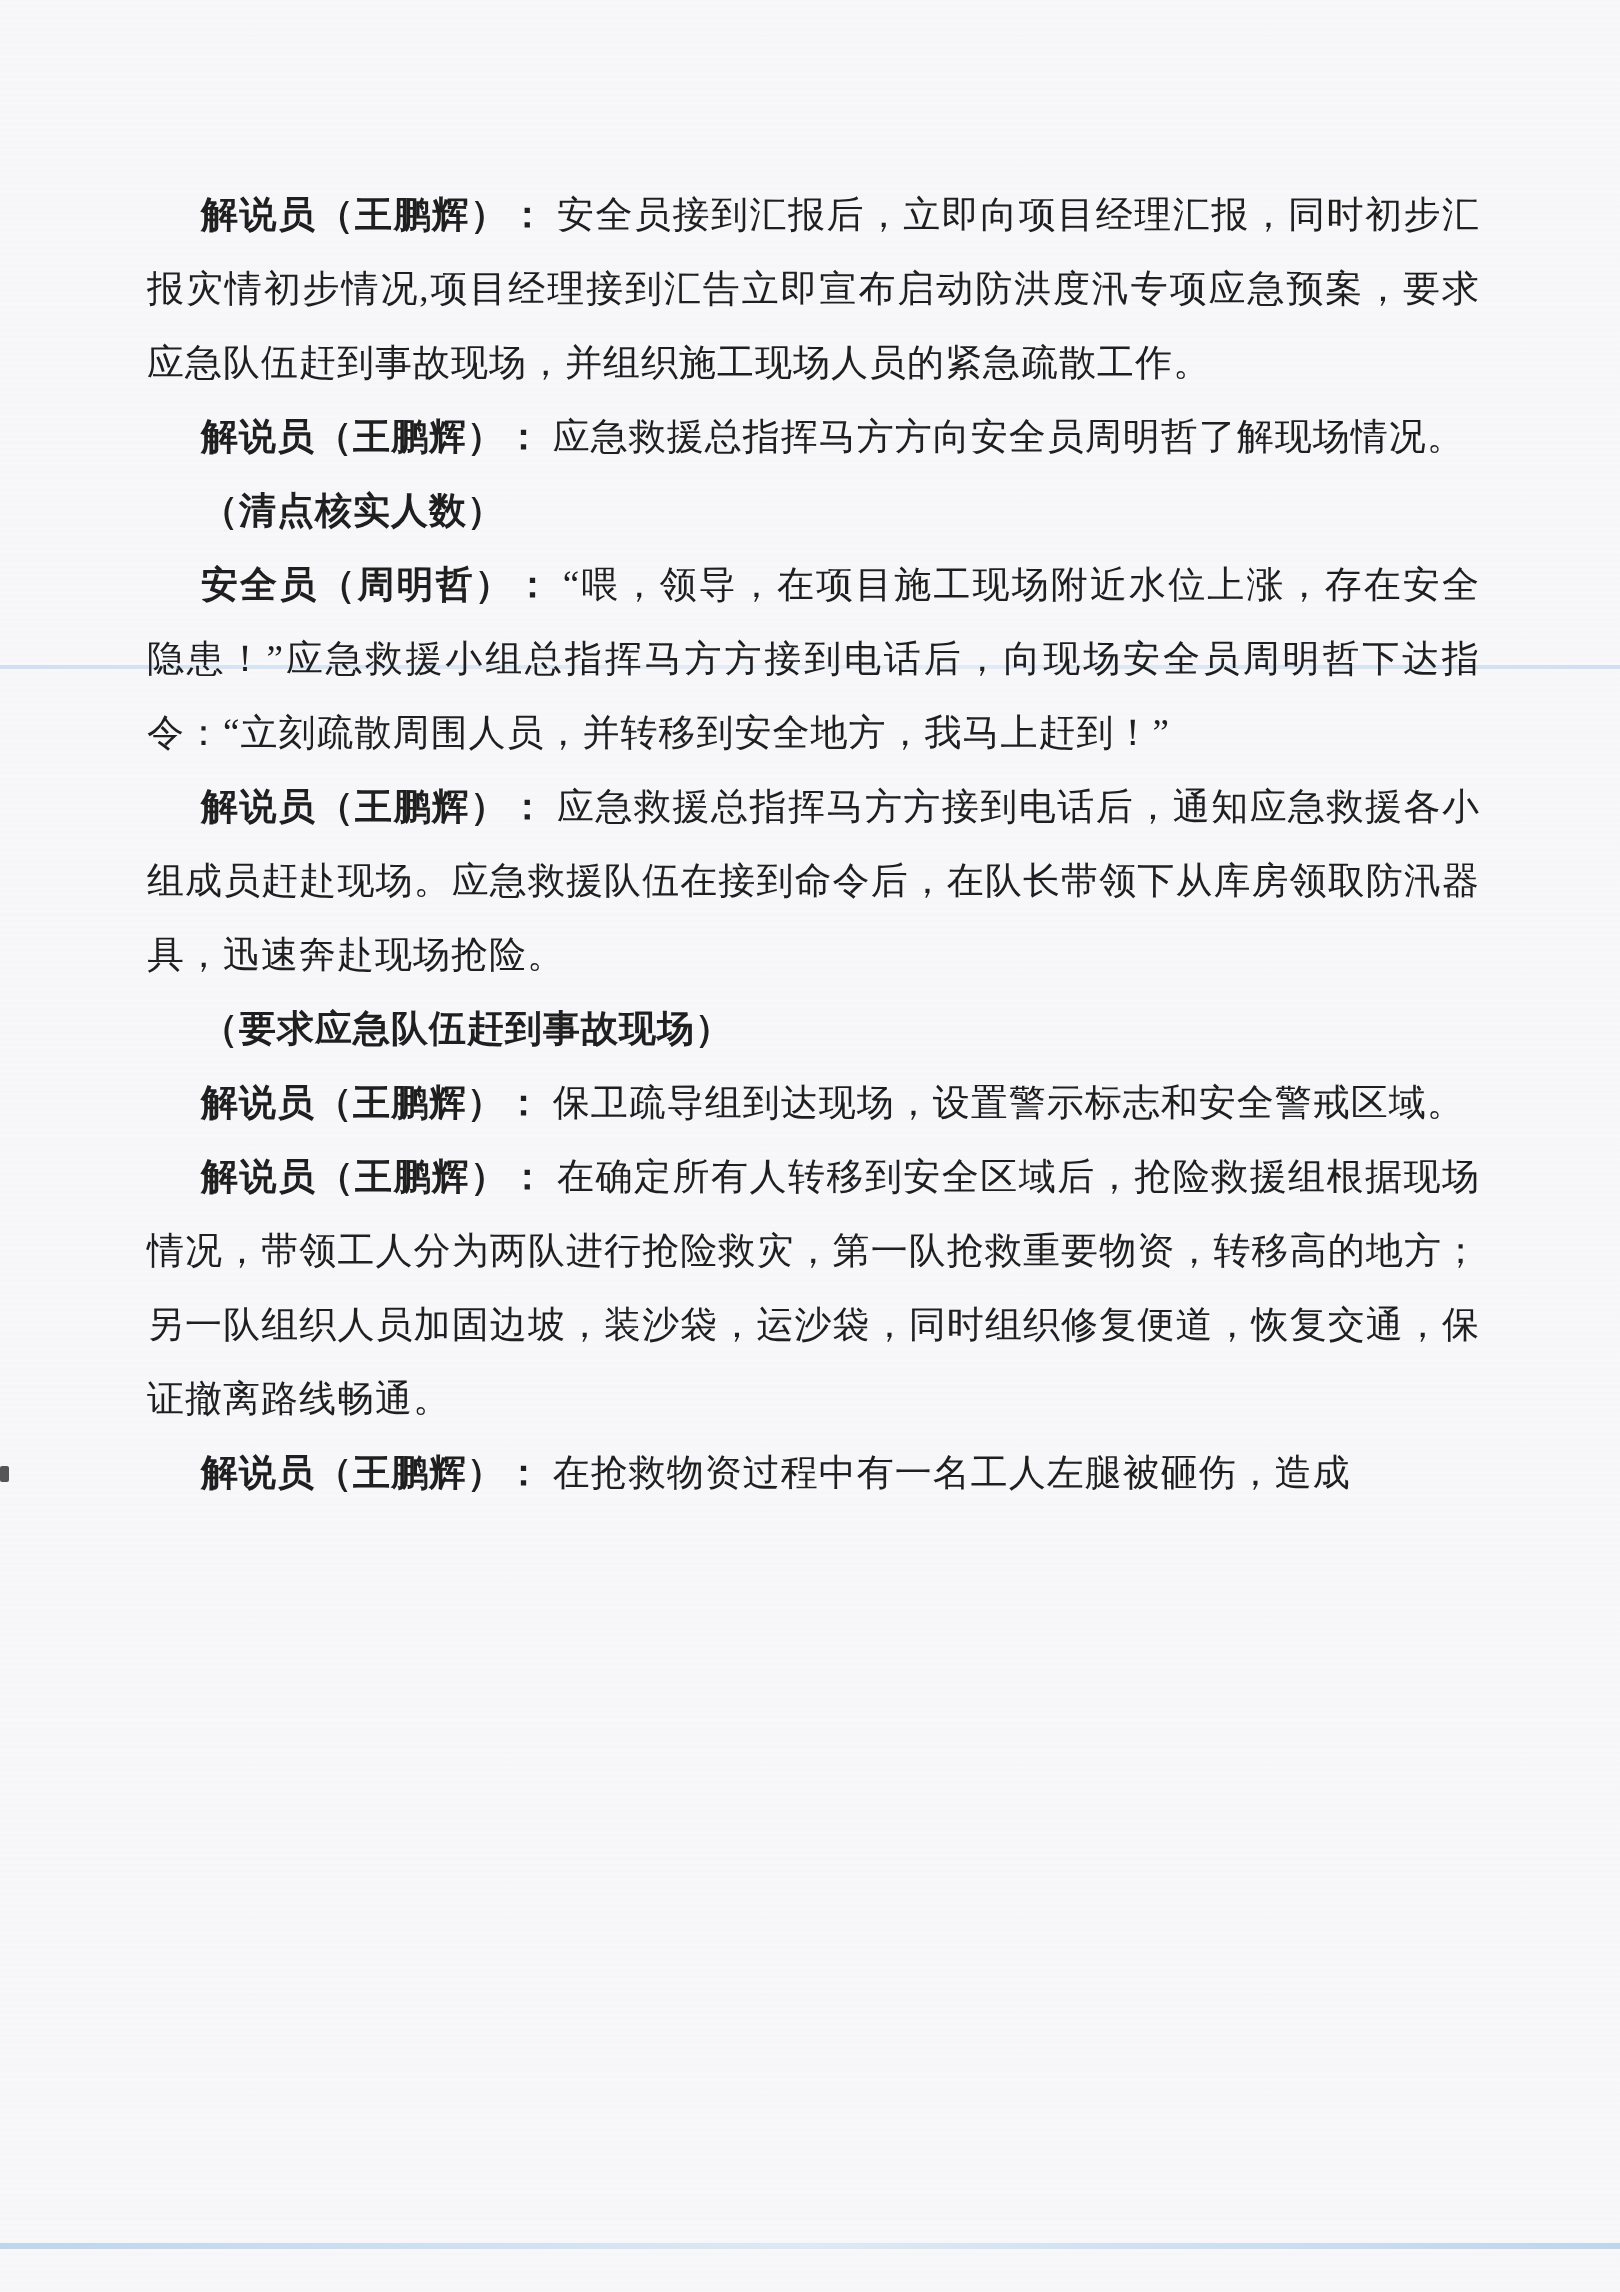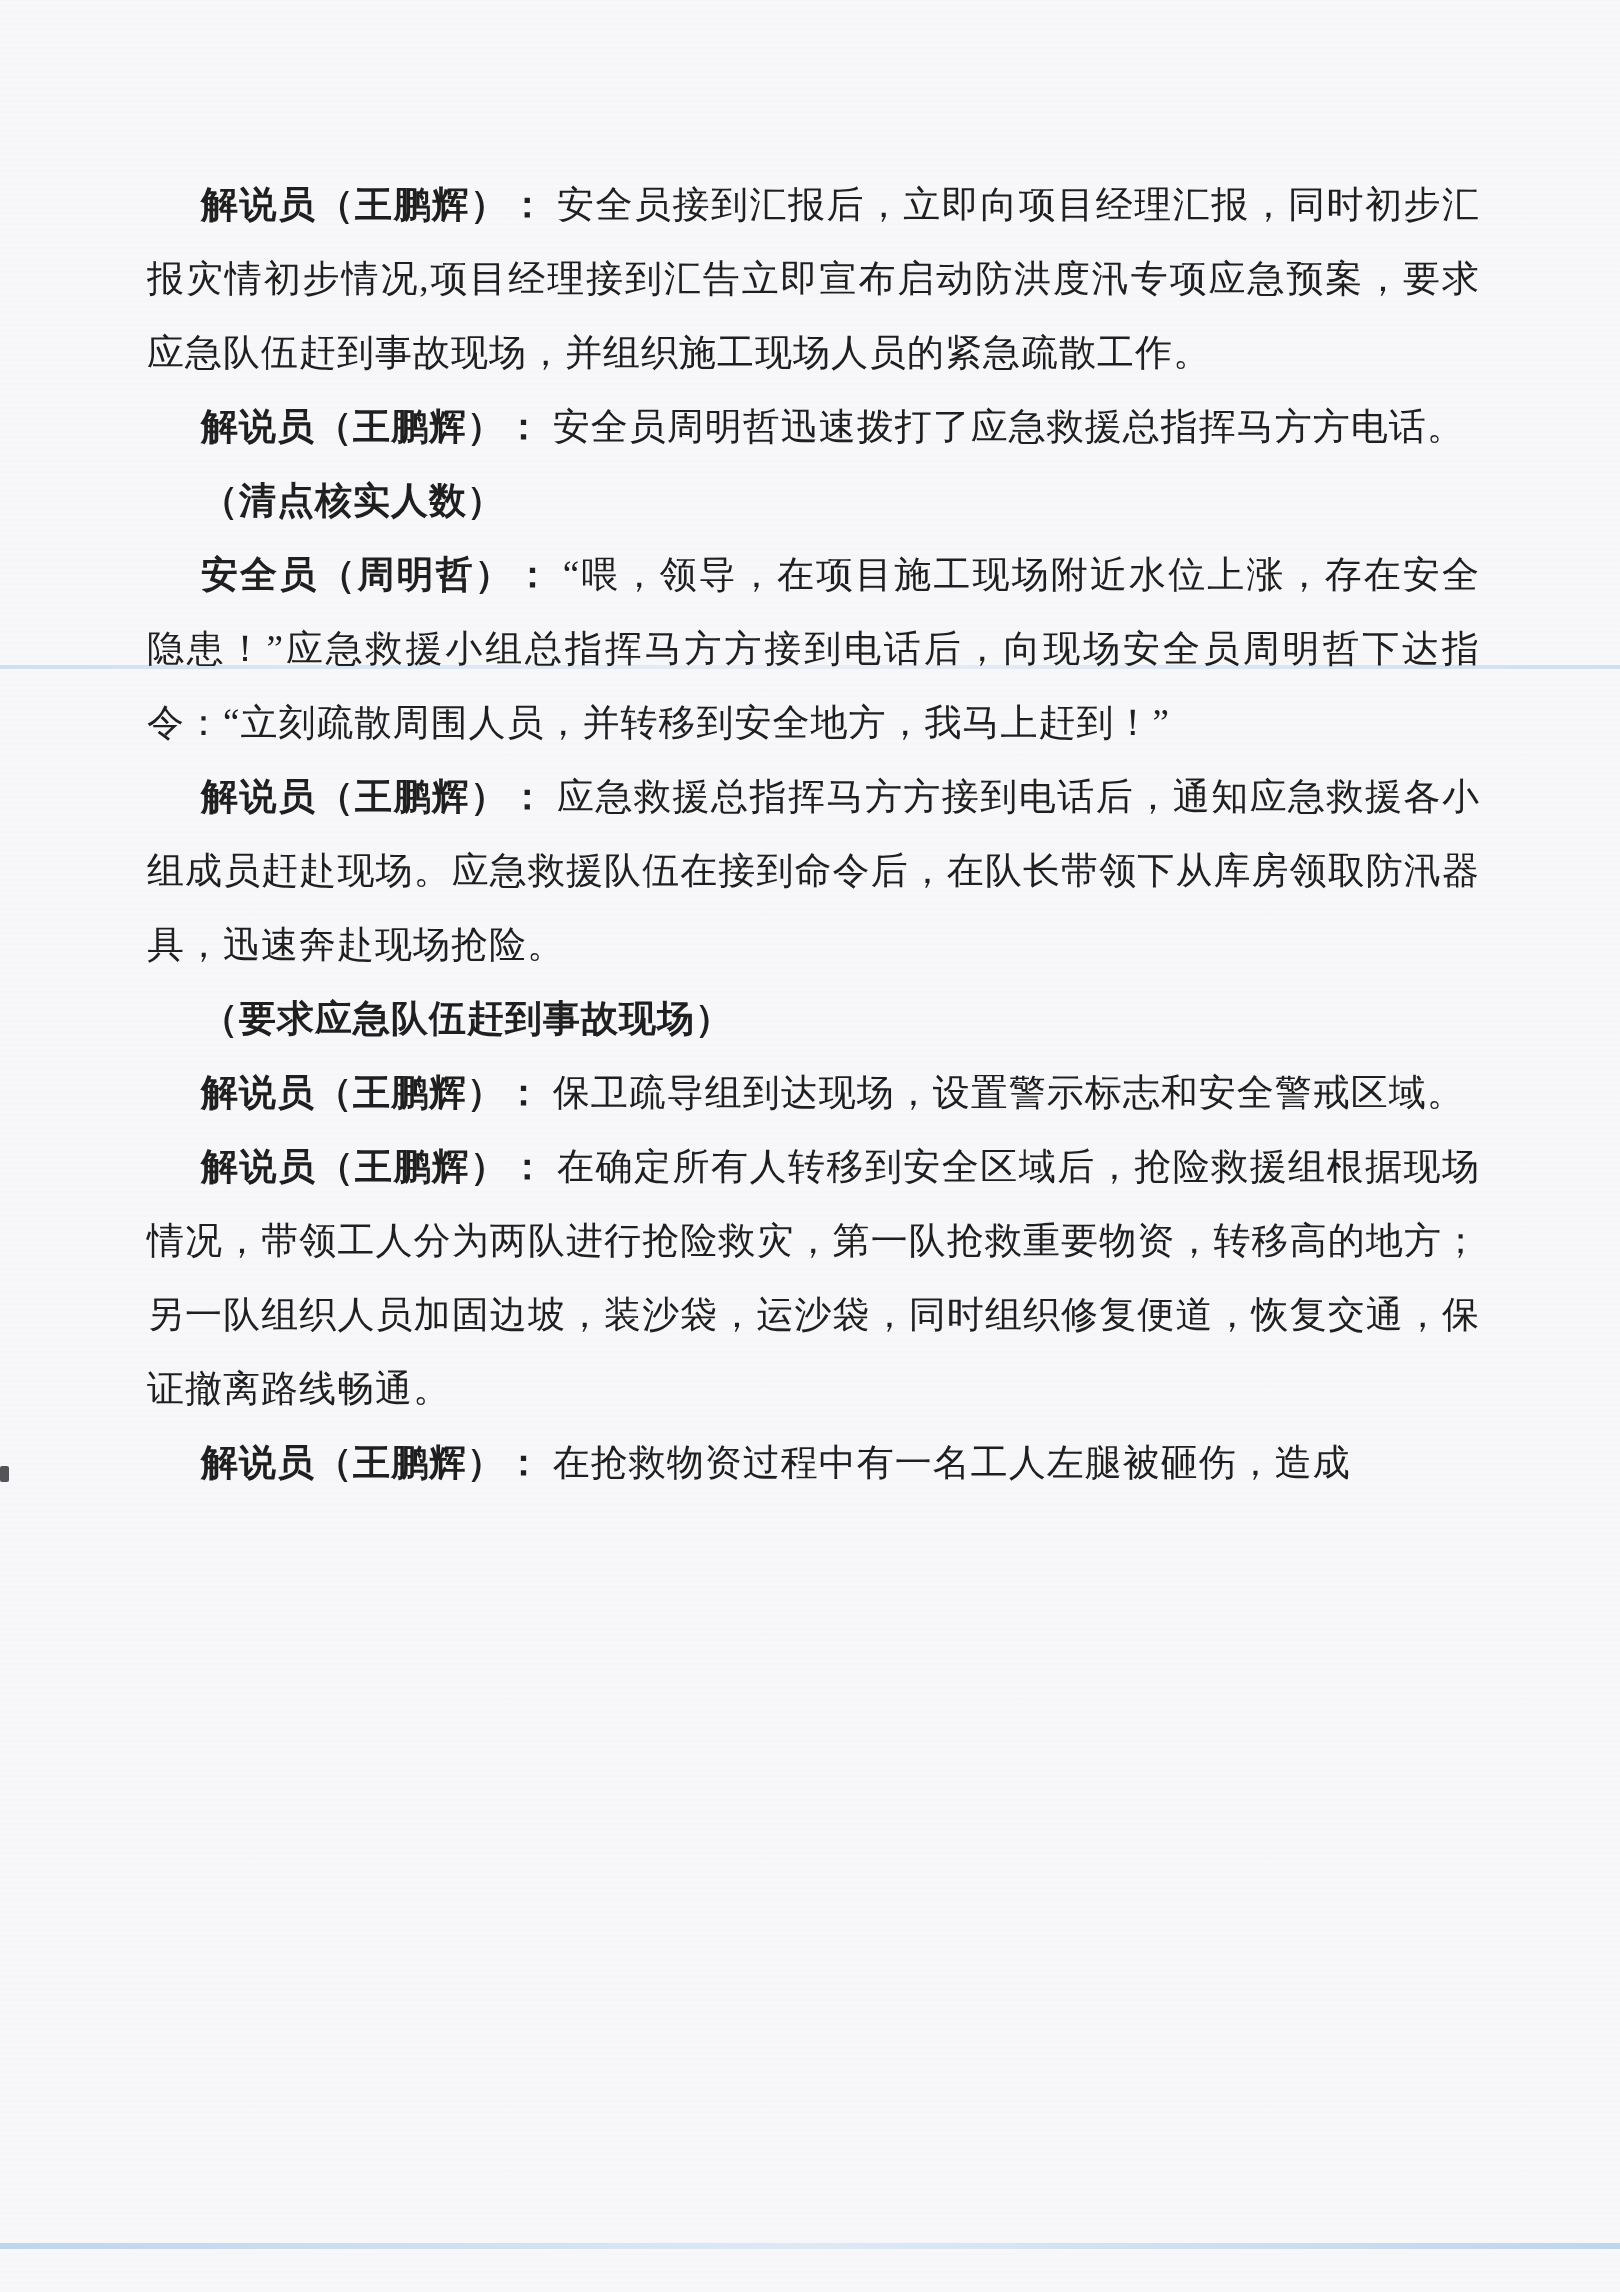--- a/index.html
+++ b/index.html
@@ -26,21 +26,21 @@
       180deg,
       rgba(0,0,0,0.012) 0px,
       rgba(255,255,255,0) 2.9px,
       rgba(0,0,0,0.008) 5.9px
     );
     pointer-events: none;
   }
   .content {
     position: absolute;
     left: 147px;
-    top: 168px;
+    top: 178px;
     width: 1333px;
   }
   p.para {
     margin: 0;
     padding: 0;
     font-size: 37px;
     line-height: 74px;
     text-align: justify;
     text-indent: 54px;
     letter-spacing: 1px;
@@ -83,21 +83,21 @@
 <div class="page">
 
   <div class="artifact-band-1"></div>
   <div class="artifact-band-2"></div>
   <div class="artifact-nick"></div>
 
   <div class="content">
 
     <p class="para"><span class="speaker">解说员（王鹏辉）：</span><span>安全员接到汇报后，立即向项目经理汇报，同时初步汇报灾情初步情况,项目经理接到汇告立即宣布启动防洪度汛专项应急预案，要求应急队伍赶到事故现场，并组织施工现场人员的紧急疏散工作。</span></p>
 
-    <p class="para"><span class="speaker">解说员（王鹏辉）：</span><span>安全员周明哲迅速拨打了应急救援总指挥马方方电话。</span></p>
+    <p class="para"><span class="speaker">解说员（王鹏辉）：</span><span>应急救援总指挥马方方向安全员周明哲了解现场情况。</span></p>
 
     <p class="para"><span class="speaker">（清点核实人数）</span><span></span></p>
 
     <p class="para"><span class="speaker">安全员（周明哲）：</span><span>“喂，领导，在项目施工现场附近水位上涨，存在安全隐患！”应急救援小组总指挥马方方接到电话后，向现场安全员周明哲下达指令：“立刻疏散周围人员，并转移到安全地方，我马上赶到！”</span></p>
 
     <p class="para"><span class="speaker">解说员（王鹏辉）：</span><span>应急救援总指挥马方方接到电话后，通知应急救援各小组成员赶赴现场。应急救援队伍在接到命令后，在队长带领下从库房领取防汛器具，迅速奔赴现场抢险。</span></p>
 
     <p class="para"><span class="speaker">（要求应急队伍赶到事故现场）</span><span></span></p>
 
 

